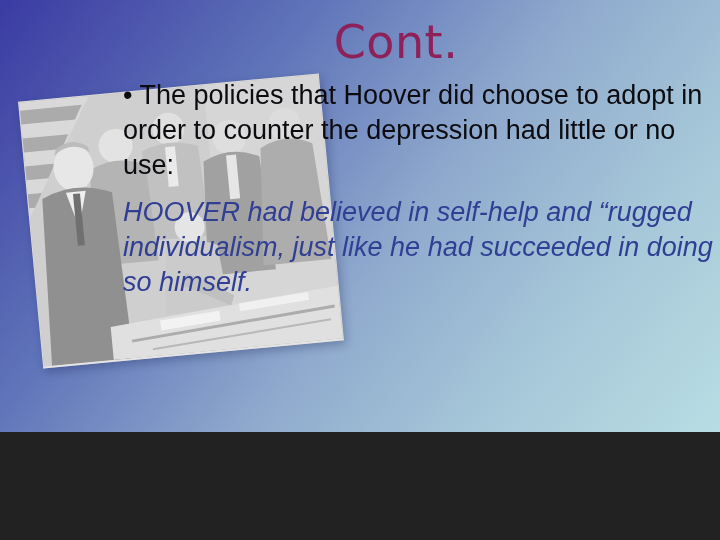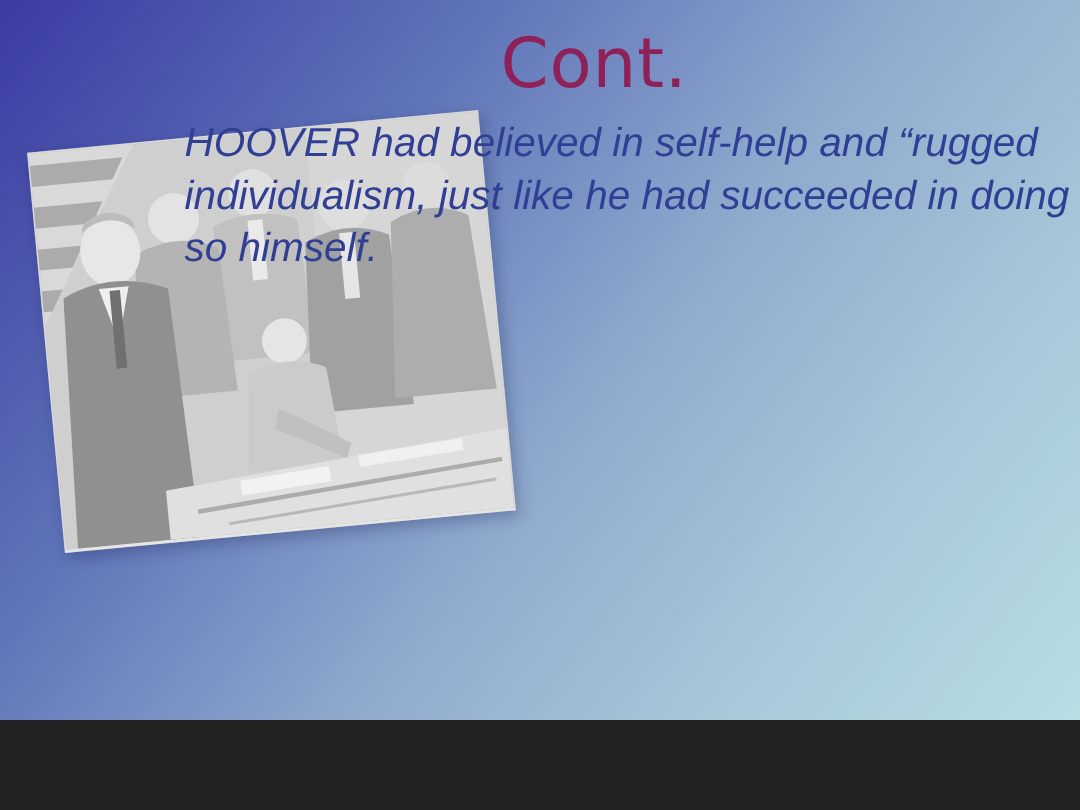--- a/index.html
+++ b/index.html
@@ -1,18 +1,18 @@
 <!DOCTYPE html>
 <html><head>
 <meta charset="utf-8">
 <style>
   html,body{margin:0;padding:0;background:#222;}
   .slide{
     position:relative;
-    width:720px;height:480px;
+    width:720px;height:432px;
     overflow:hidden;
     font-family:"Liberation Sans", sans-serif;
     background:linear-gradient(128deg,
       #3b3ba3 0%, #4c55ac 14%, #5f74b9 30%,
       #8fa9cd 55%, #a5c6d8 76%, #b8dde3 100%);
   }
   .title{
     position:absolute;
     left:72px; right:0; top:16px;
     margin:0;
@@ -106,16 +106,17 @@
         <line x1="110" y1="258" x2="290" y2="245" stroke="#ababab" stroke-width="2"></line>
       </g>
 
       <rect x="0" y="0" width="300" height="265" fill="#ffffff" opacity="0.16"></rect>
     </svg>
   </div>
 
   <h1 class="title">Cont.</h1>
 
   <div class="body-text">
+    <p class="para">• The policies that Hoover did choose to adopt in order to counter the depression had little or no use:</p>
     <p class="para quote">HOOVER had believed in self-help and “rugged individualism, just like he had succeeded in doing so himself.</p>
   </div>
 
 </div>
 
 </body></html>

